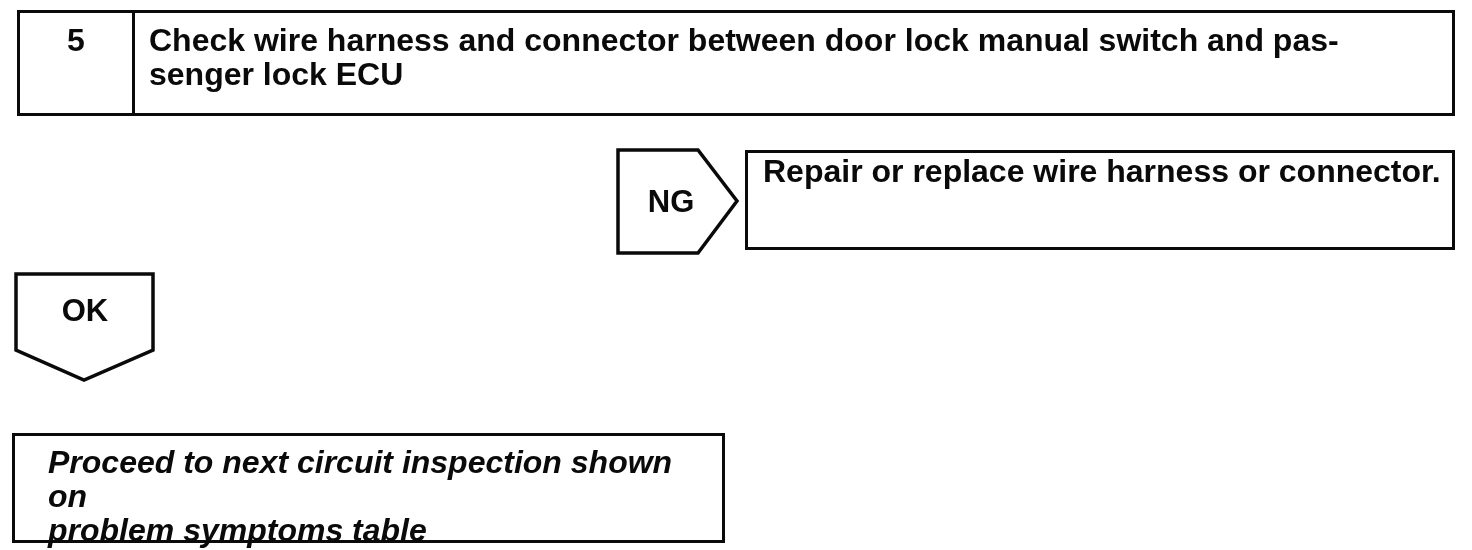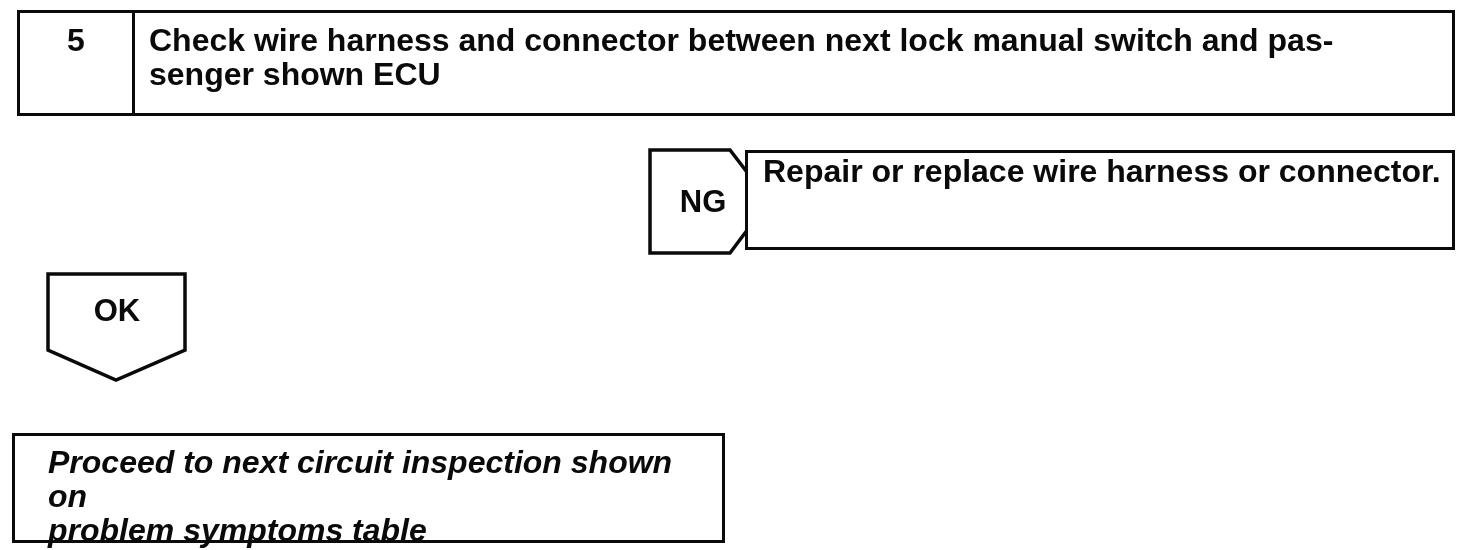--- a/index.html
+++ b/index.html
@@ -47,21 +47,20 @@
     flex: 1;
     padding: 10px 16px 0 14px;
     font-size: 32px;
     line-height: 34px;
     letter-spacing: 0px;
   }
   .tline { display: block; }
   
   .shape {
     position: absolute;
-    margin-left: 32px;
   }
   .shape svg {
     position: absolute;
     left: 0;
     top: 0;
     display: block;
   }
   .shape-label {
     position: absolute;
     display: flex;
@@ -100,22 +99,22 @@
 </head>
 <body>
 
 <div class="canvas">
 
   <div class="box step-box">
     <div class="step-number-cell">
       <span>5</span>
     </div>
     <div class="step-title">
-      <span class="tline">Check wire harness and connector between next lock manual switch and pas-</span>
-      <span class="tline">senger shown ECU</span>
+      <span class="tline">Check wire harness and connector between door lock manual switch and pas-</span>
+      <span class="tline">senger lock ECU</span>
     </div>
   </div>
 
   <div class="shape ng-shape">
     <svg width="124" height="107" viewBox="0 0 124 107">
       <polygon points="2,2 82,2 121,53 82,105 2,105" fill="#ffffff" stroke="#0a0a0a" stroke-width="3.5" stroke-linejoin="miter"></polygon>
     </svg>
     <span class="shape-label">NG</span>
   </div>
 

